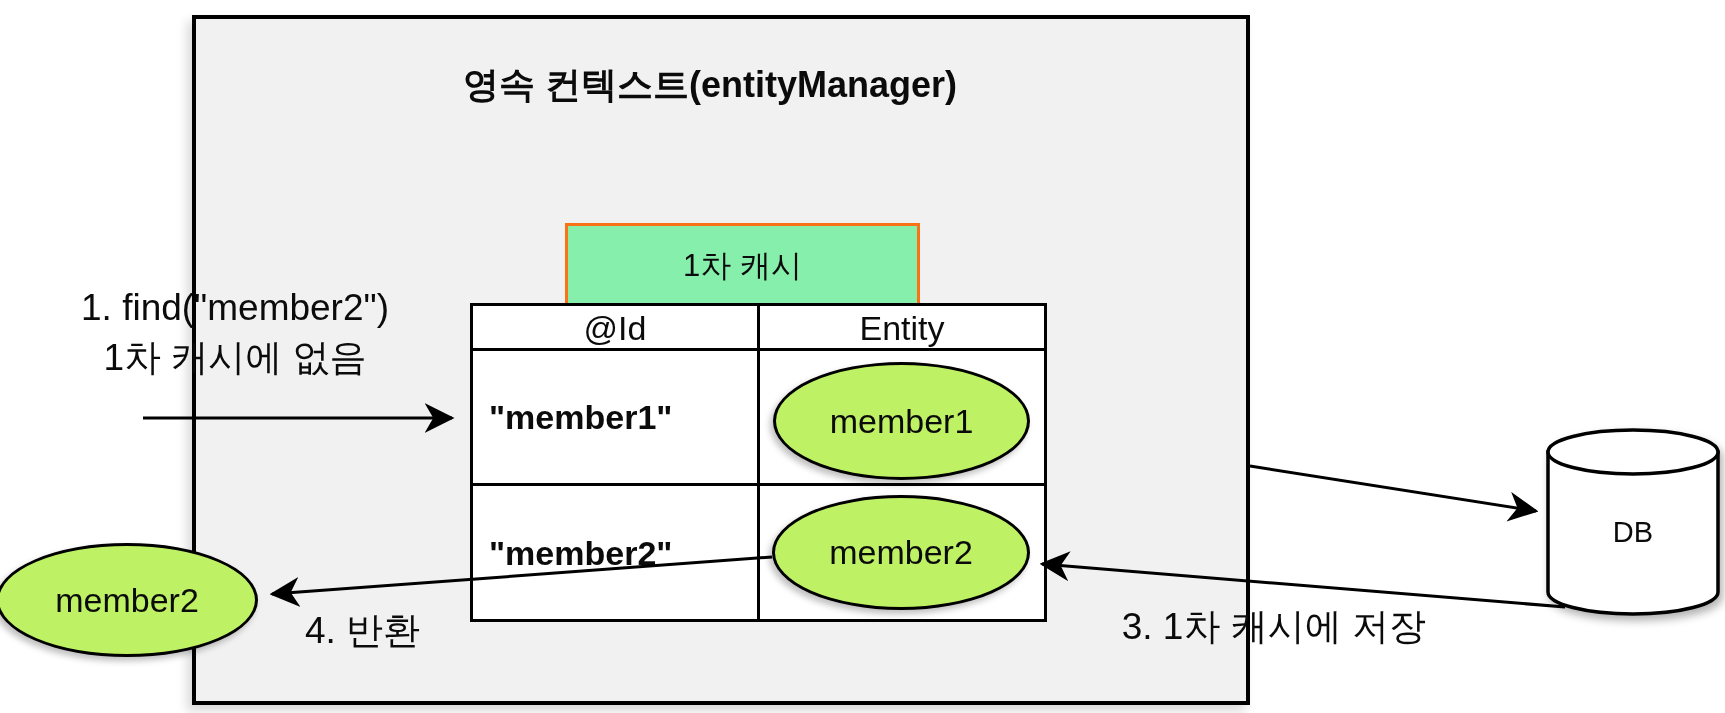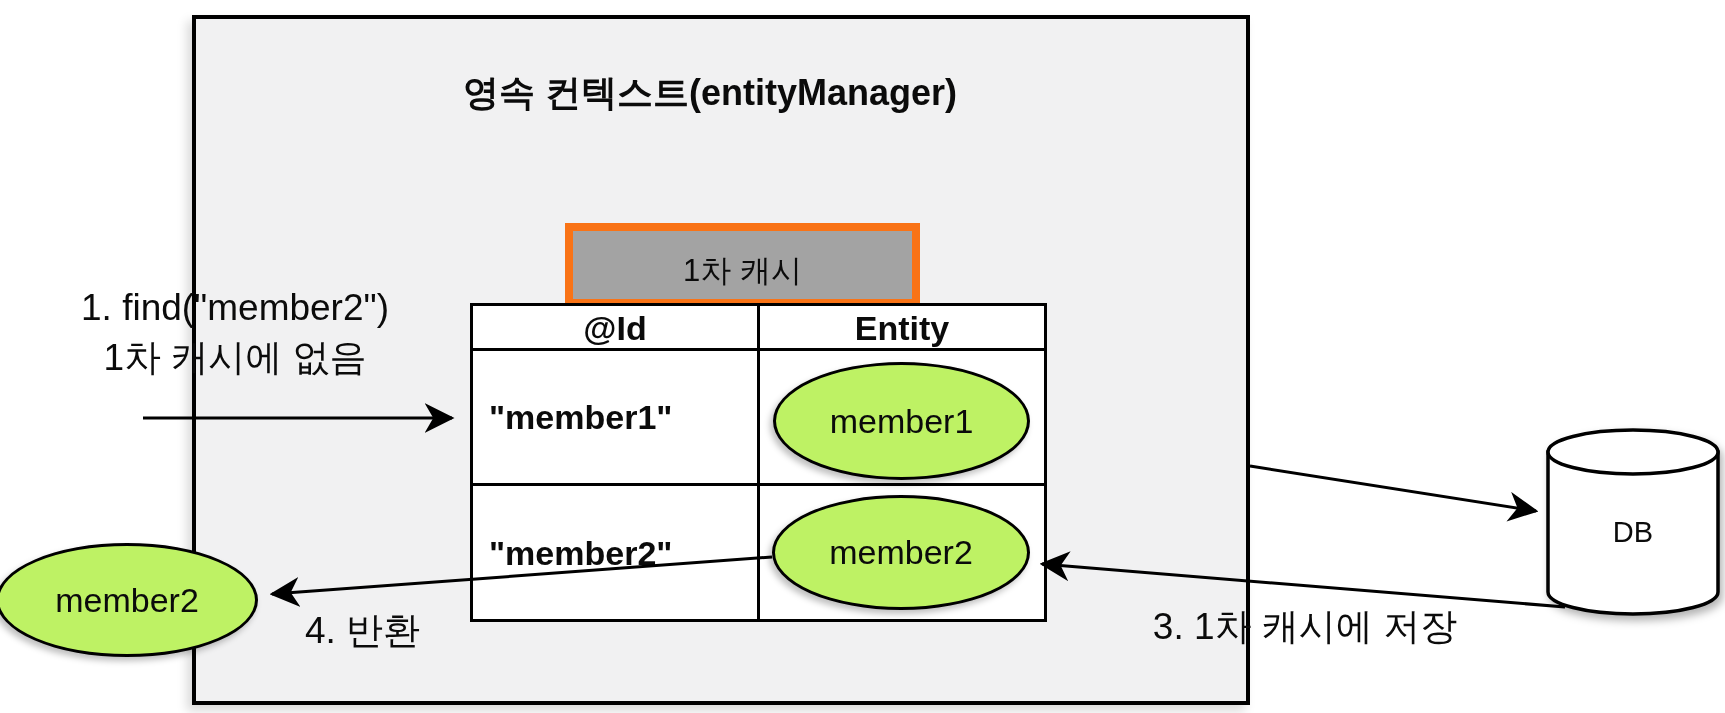--- a/index.html
+++ b/index.html
@@ -18,41 +18,40 @@
     left:192px;top:15px;width:1058px;height:690px;
     background:#f1f1f2;
     border:4px solid #000;
     box-shadow:-5px 6px 10px rgba(0,0,0,0.15);
   }
   #context-title{
     left:410px;top:62px;width:600px;height:46px;
     text-align:center;
     font-size:36px;font-weight:bold;line-height:46px;
     white-space:nowrap;
-    margin-top:8px;
   }
 
   
   #cache-tab{
     left:565px;top:223px;width:355px;height:84px;
-    background:#a3a3a3;border:8px solid #f97316;
+    background:#86efac;border:3px solid #f97316;
     text-align:center;font-size:31px;line-height:80px;
   }
 
   
   #cache-table{
     left:470px;top:303px;width:577px;height:319px;
     background:#ffffff;border:3.5px solid #000;
   }
   .t-row{display:flex;width:100%;box-sizing:border-box;}
   .t-cell-left{width:287px;box-sizing:border-box;border-right:3px solid #000;}
   .t-cell-right{flex:1;box-sizing:border-box;}
   #t-header{height:45px;border-bottom:3px solid #000;}
   #t-header .t-cell-left,#t-header .t-cell-right{
-    text-align:center;font-weight:bold;font-size:34px;line-height:44px;
+    text-align:center;font-weight:normal;font-size:34px;line-height:44px;
   }
   #t-row1{height:135px;border-bottom:3px solid #000;}
   #t-row2{height:134px;}
   .id-cell{
     display:flex;align-items:center;padding-left:16px;
     font-weight:bold;font-size:34px;
   }
 
   
   .ellipse{
@@ -74,21 +73,21 @@
     filter:drop-shadow(3px 5px 4px rgba(0,0,0,0.3));}
   #db-label{
     left:1548px;top:510px;width:170px;height:44px;
     text-align:center;font-size:29px;line-height:44px;
   }
 
   
   .step-label{font-size:37px;line-height:50px;text-align:center;white-space:nowrap;}
   #step1-label{left:45px;top:283px;width:380px;}
   #step2-label{left:1255px;top:396px;width:300px;}
-  #step3-label{left:1140px;top:602px;width:330px;}
+  #step3-label{left:1096px;top:602px;width:330px;text-align:right;}
   #step4-label{left:280px;top:606px;width:165px;}
 </style>
 </head>
 <body>
 
 <div id="canvas">
 
   <div class="abs" id="context-box"></div>
   <div class="abs" id="context-title">영속 컨텍스트(entityManager)</div>
 

